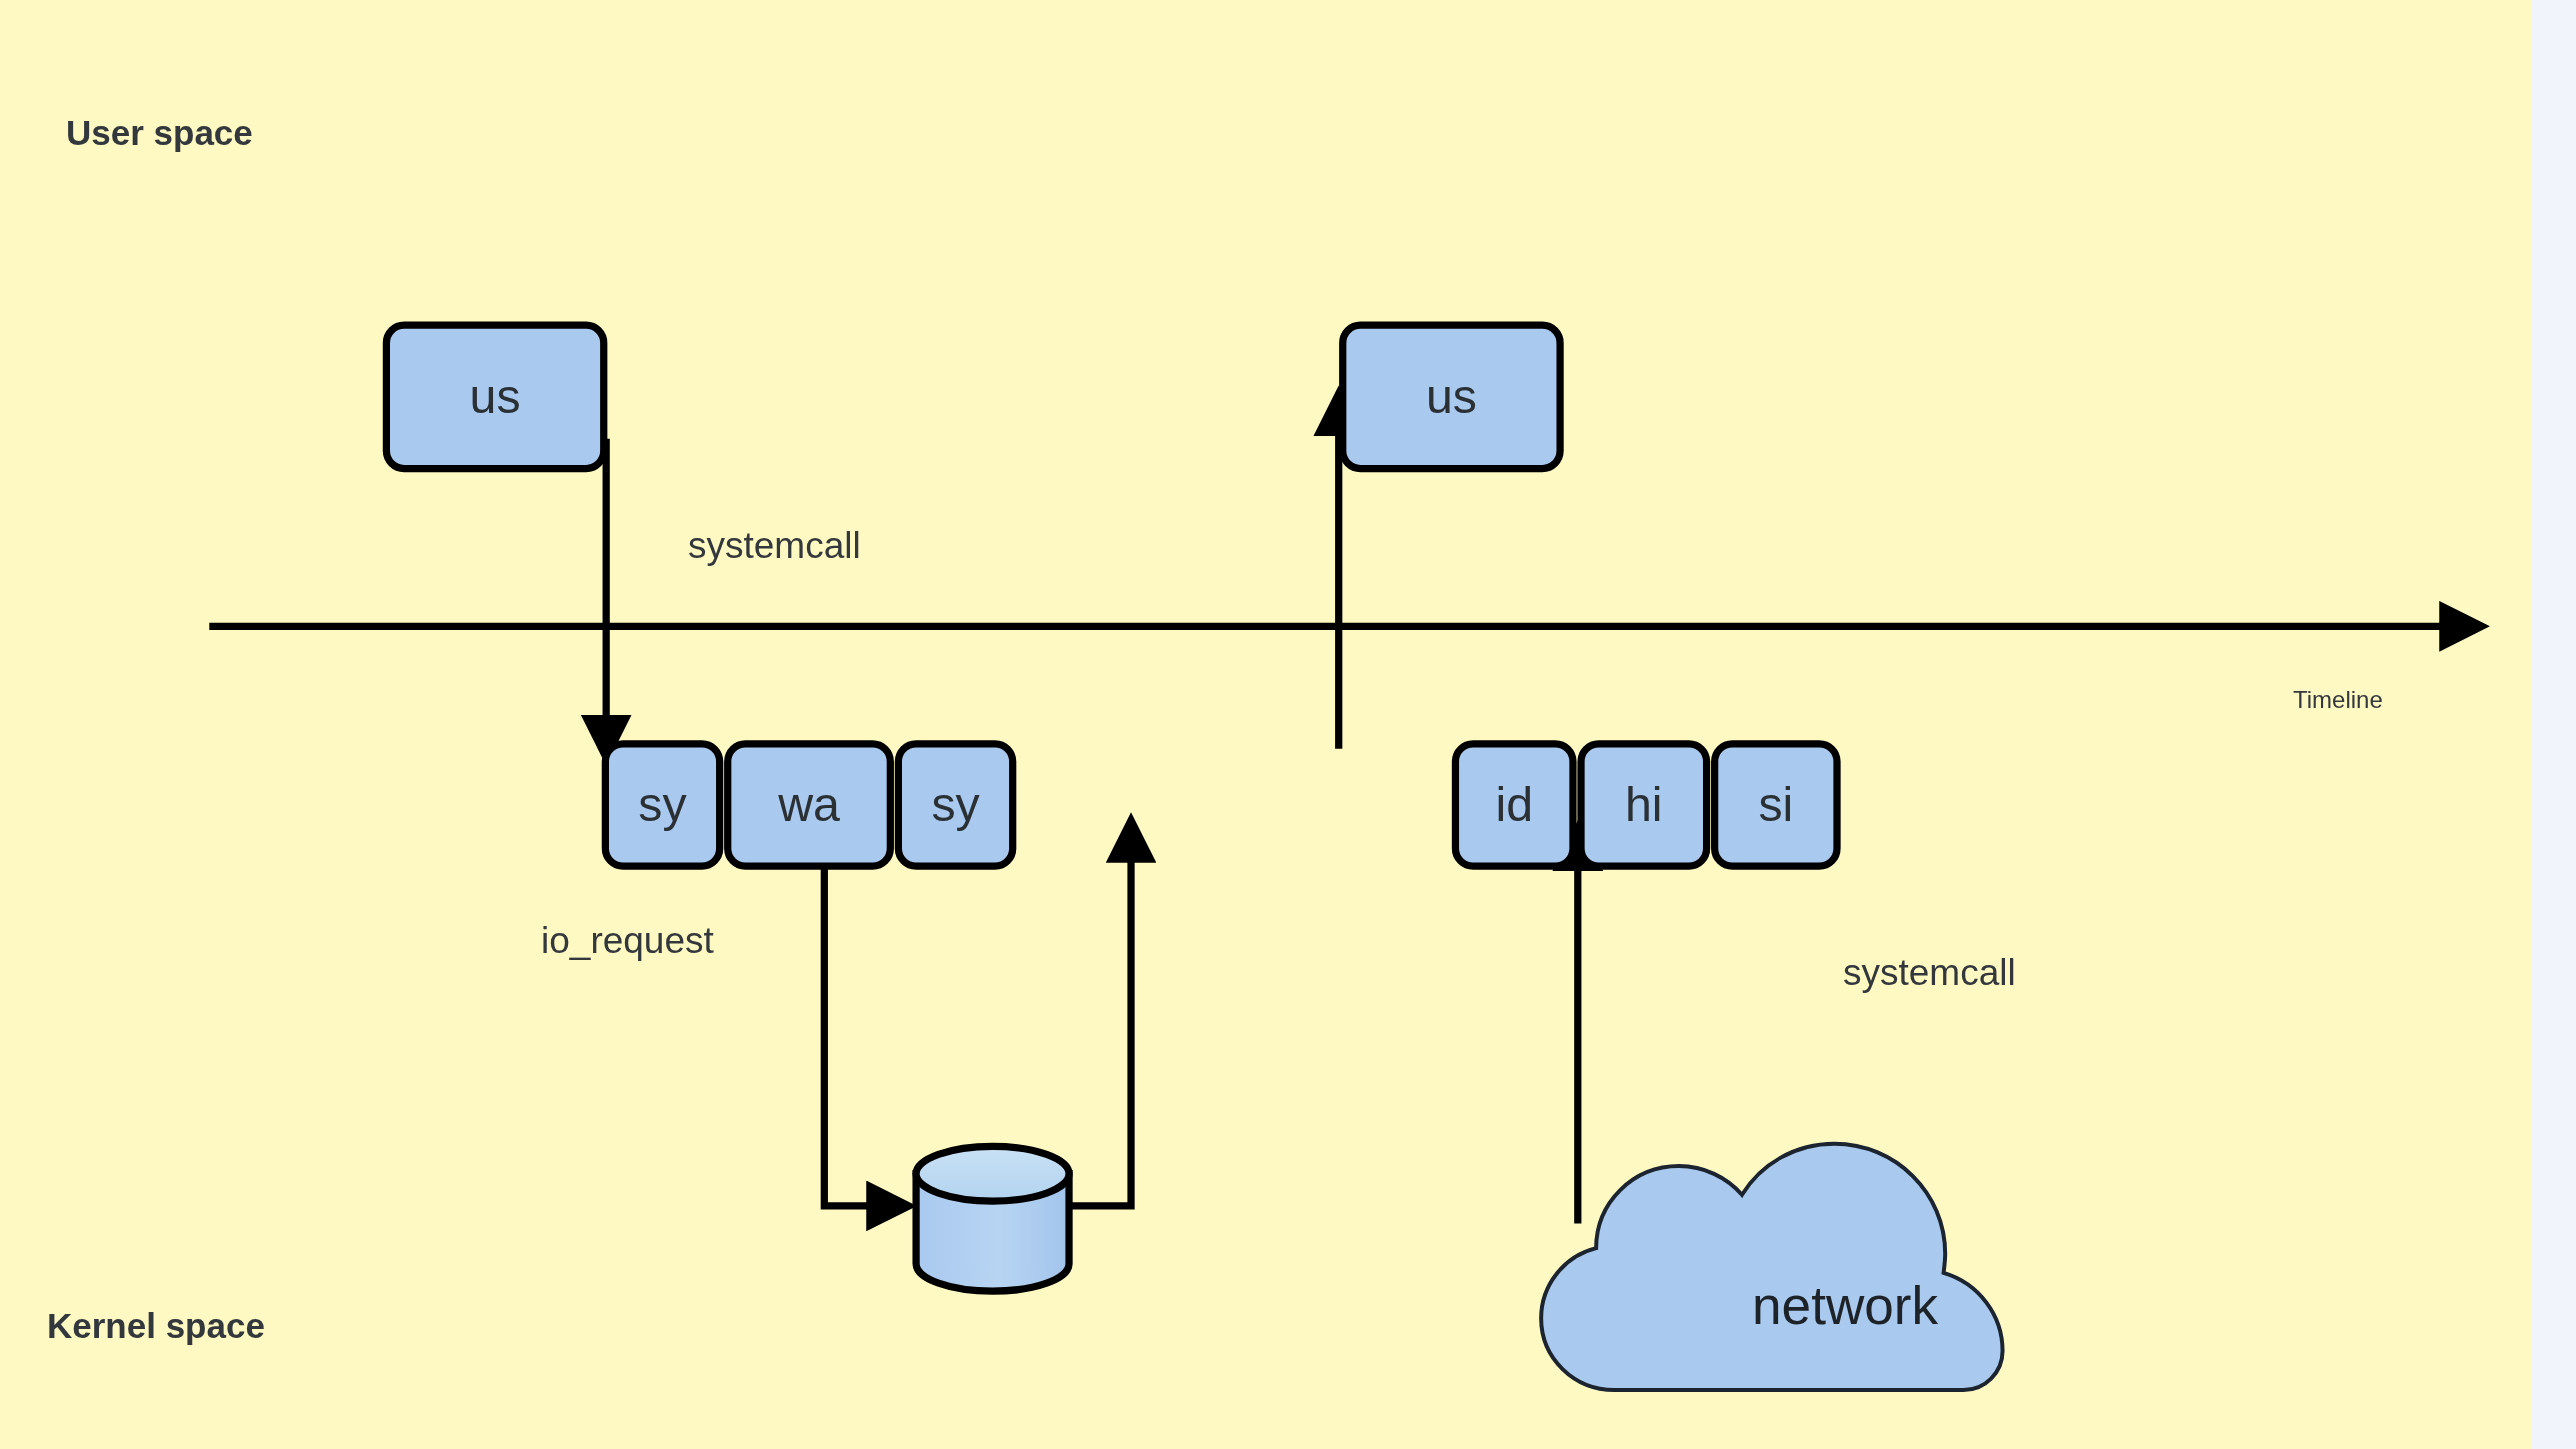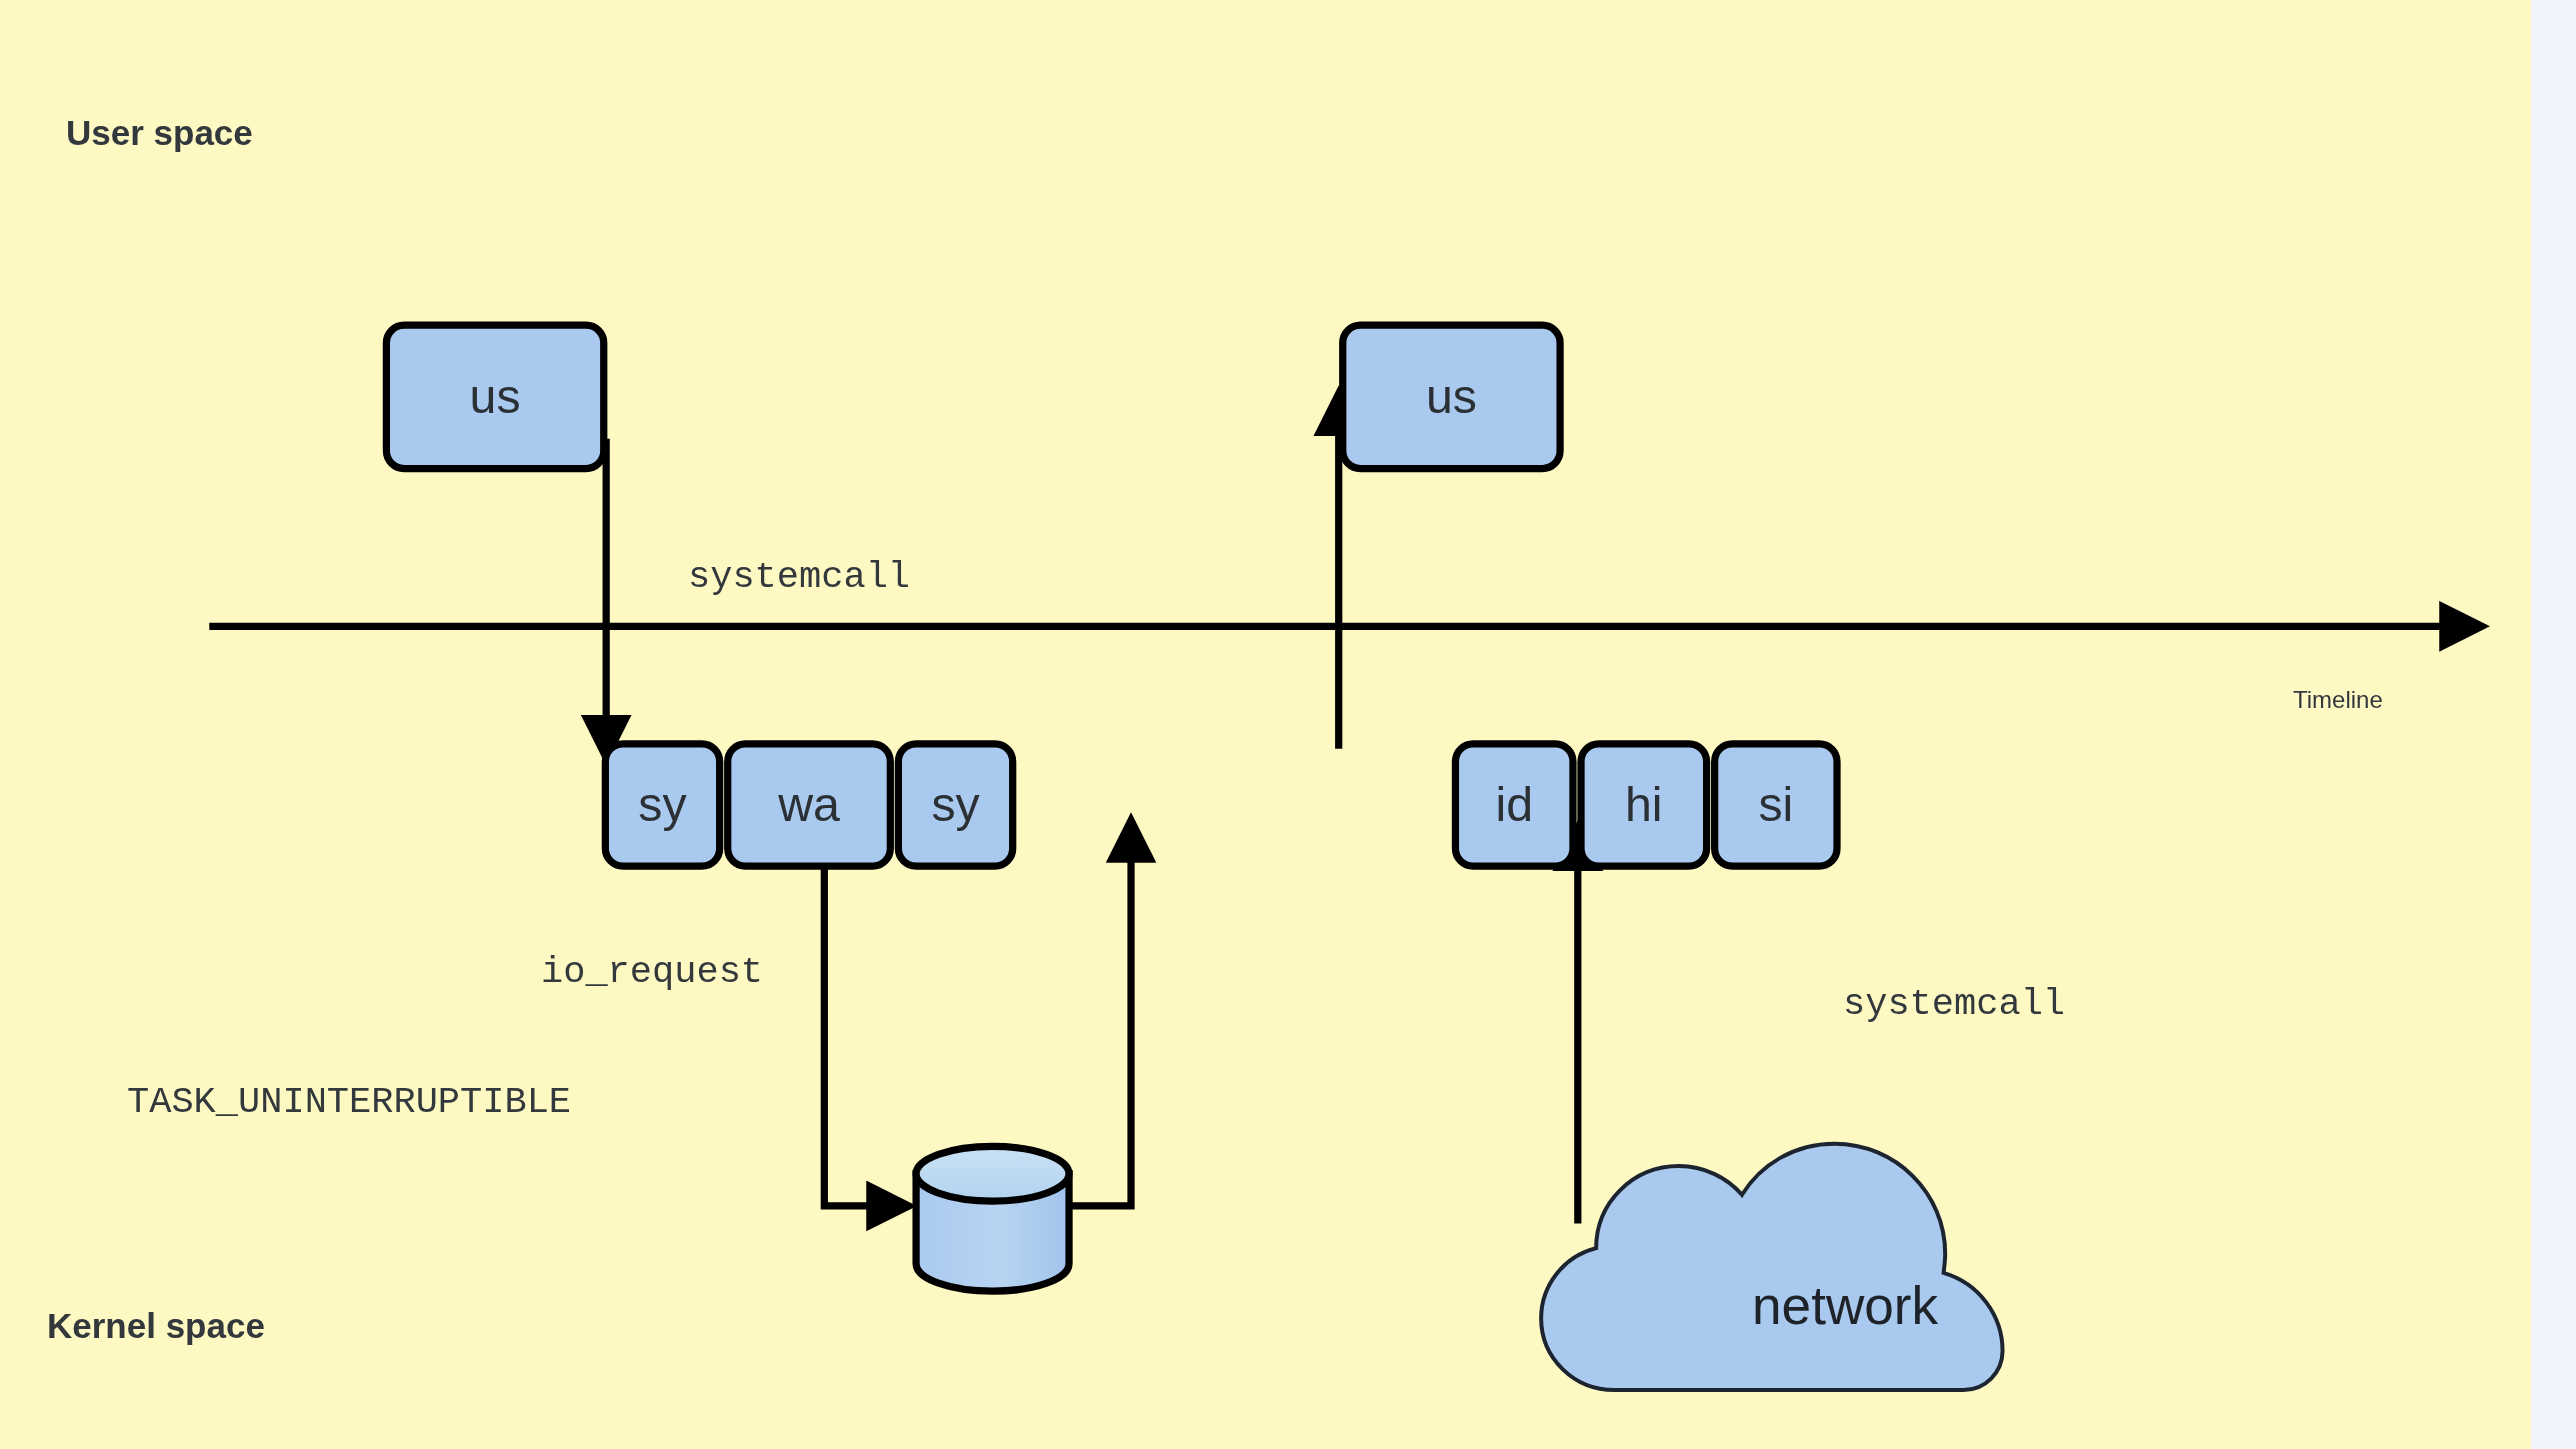--- a/index.html
+++ b/index.html
@@ -24,26 +24,25 @@
   .space-label {
     position: absolute;
     font-family: "Liberation Sans", sans-serif;
     font-weight: bold;
     font-size: 35px;
     color: #33383d;
     white-space: nowrap;
   }
   .edge-label {
     position: absolute;
-    font-family: Liberation Mono, monospace;
+    font-family: Liberation Sans, sans-serif;
     font-weight: normal;
     font-size: 37px;
     color: #33383d;
     white-space: nowrap;
-    margin-top: 31px;
   }
   .axis-label {
     position: absolute;
     font-family: "Liberation Sans", sans-serif;
     font-weight: normal;
     font-size: 24px;
     color: #33383d;
     white-space: nowrap;
   }
   .node-text {
@@ -63,21 +62,20 @@
 <div id="stage">
 
   <div class="space-label" style="left:66px; top:113px;">User space</div>
 
   <div class="space-label" style="left:47px; top:1306px;">Kernel space</div>
 
   <div class="edge-label" style="left:688px; top:525px;">systemcall</div>
 
   <div class="edge-label" style="left:541px; top:920px;">io_request</div>
 
-  <div class="edge-label" style="left:127px; top:1050px;">TASK_UNINTERRUPTIBLE</div>
 
   <div class="edge-label" style="left:1843px; top:952px;">systemcall</div>
 
   <div class="axis-label" style="left:2293px; top:686px;">Timeline</div>
 
   <svg id="diagram-svg" viewBox="0 0 3200 1800">
     <defs>
       <marker id="arrow" viewBox="0 0 12 12" refX="9.5" refY="6" markerWidth="7" markerHeight="7" orient="auto-start-reverse">
         <path d="M 0 0 L 12 6 L 0 12 z" fill="#000000"></path>
       </marker>

